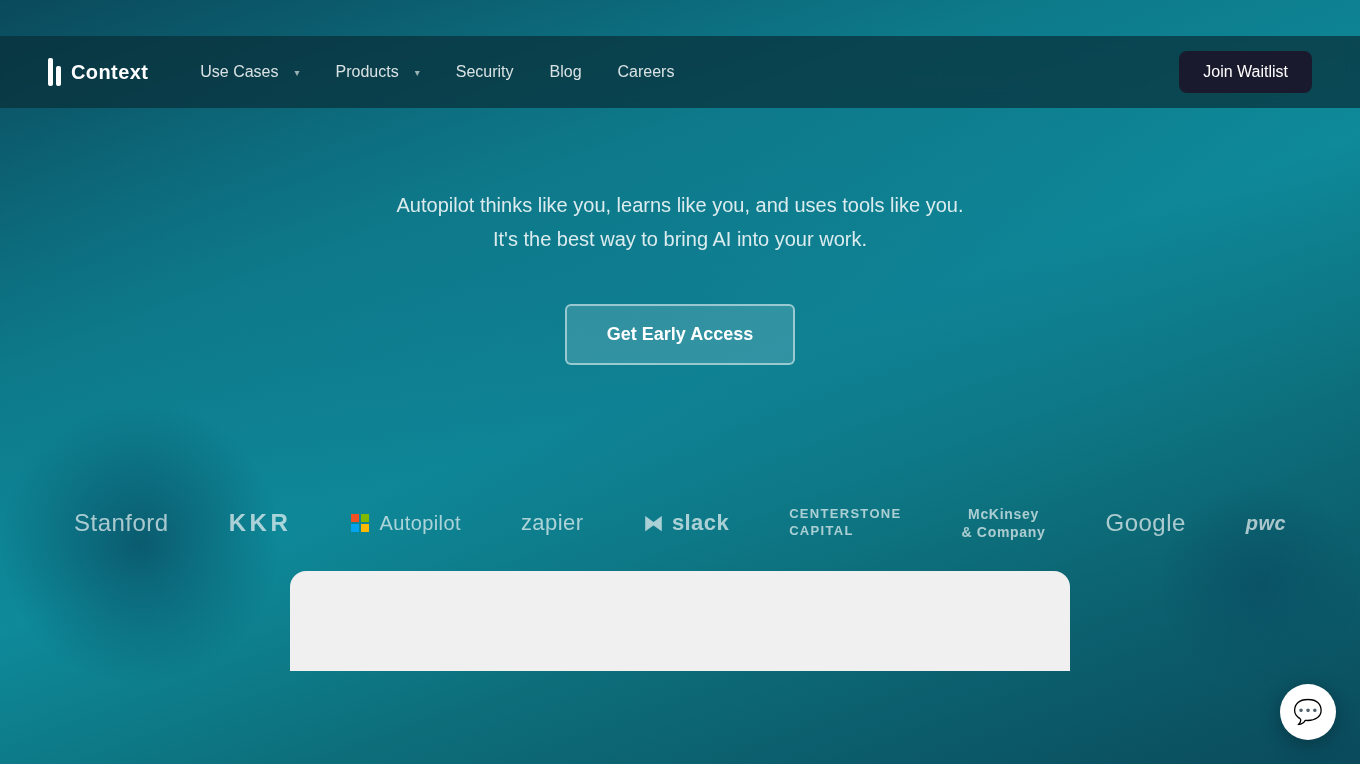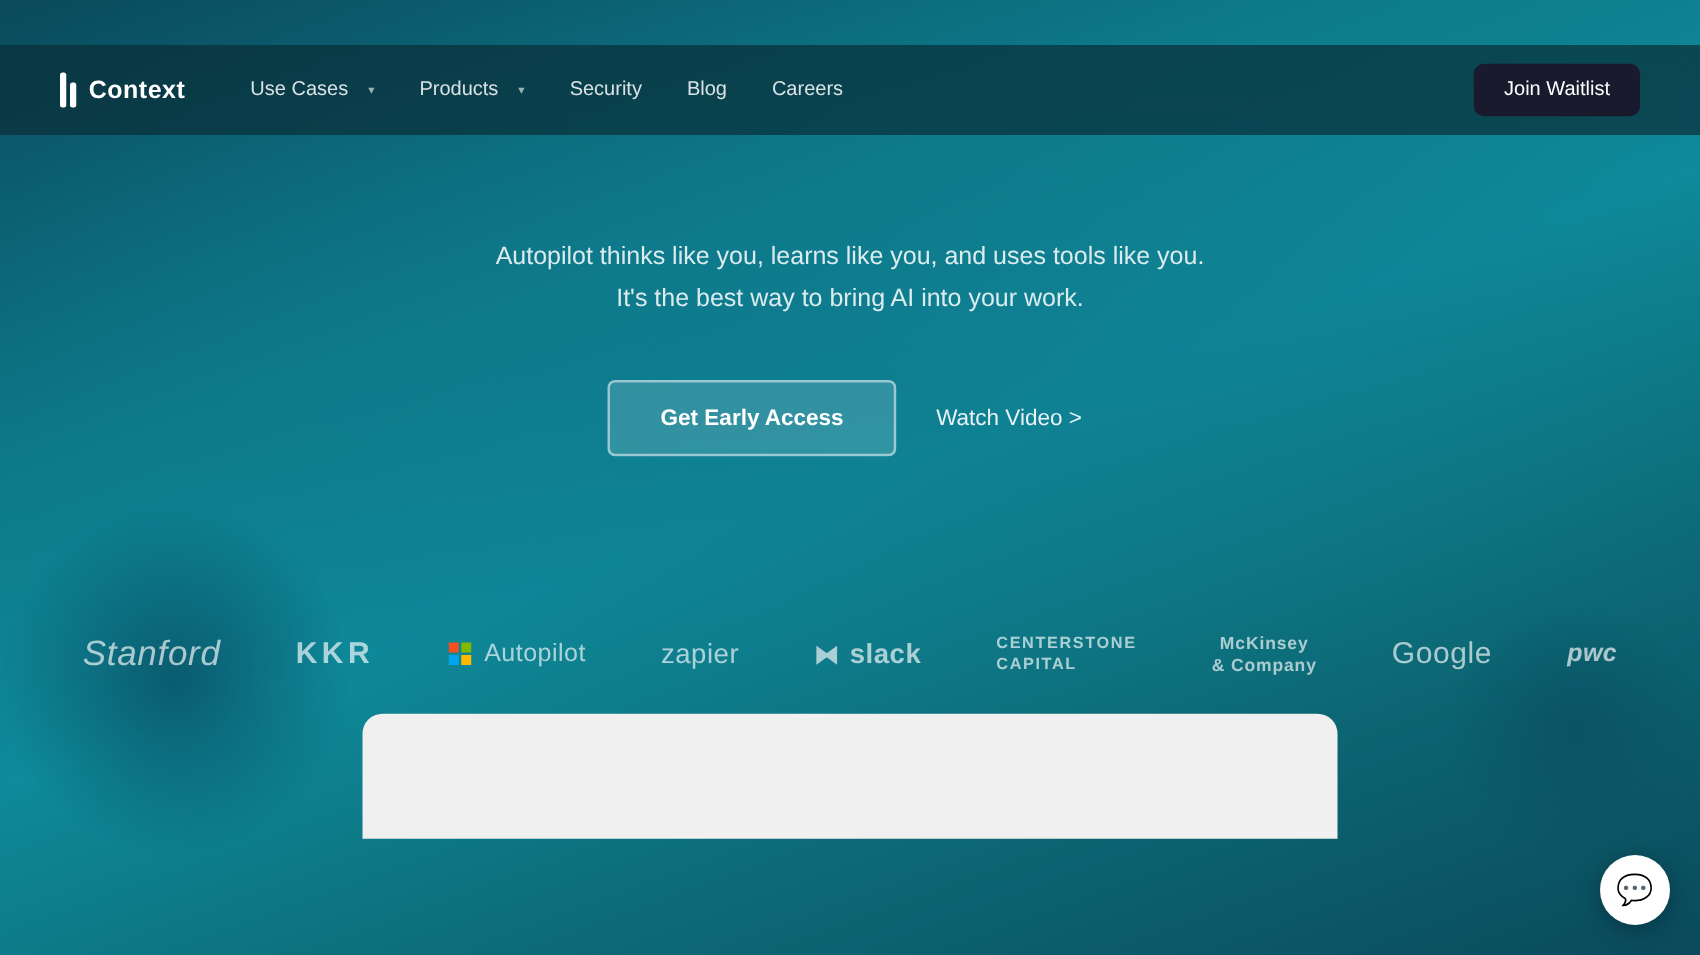--- a/index.html
+++ b/index.html
@@ -191,21 +191,21 @@
       color: rgba(255,255,255,0.65);
       font-size: 22px;
       font-weight: 600;
       white-space: nowrap;
       letter-spacing: 0.02em;
       display: flex;
       align-items: center;
       gap: 8px;
     }
 
-    .logo-item.stanford { font-style: italic; font-weight: 400; font-size: 28px; }
+    .logo-item.stanford { font-weight: 400; font-size: 24px; }
     .logo-item.kkr { letter-spacing: 0.15em; font-size: 24px; }
     .logo-item.microsoft { font-weight: 300; font-size: 20px; }
     .logo-item.zapier { font-weight: 400; font-size: 22px; }
     .logo-item.slack { font-weight: 600; font-size: 22px; }
     .logo-item.centerstone { font-size: 13px; letter-spacing: 0.1em; text-transform: uppercase; line-height: 1.3; }
     .logo-item.mckinsey { font-size: 14px; letter-spacing: 0.05em; text-align: center; line-height: 1.3; }
     .logo-item.google { font-weight: 400; font-size: 24px; }
     .logo-item.pwc { font-size: 20px; font-style: italic; }
 
     
@@ -334,21 +334,20 @@
 
 <section class="hero">
 
   <p class="hero-subtitle">
     <span>Autopilot thinks like you, learns like you, and uses tools like you.</span><br>
     <span>It's the best way to bring AI into your work.</span>
   </p>
 
   <div class="cta-group">
     <button class="btn-primary">Get Early Access</button>
-    <button class="btn-secondary">Watch Video &gt;</button>
   </div>
 </section>
 
 <div class="logos-strip">
   <div class="logos-inner">
 
     <div class="logo-item stanford">
       <span>Stanford</span>
     </div>
 

